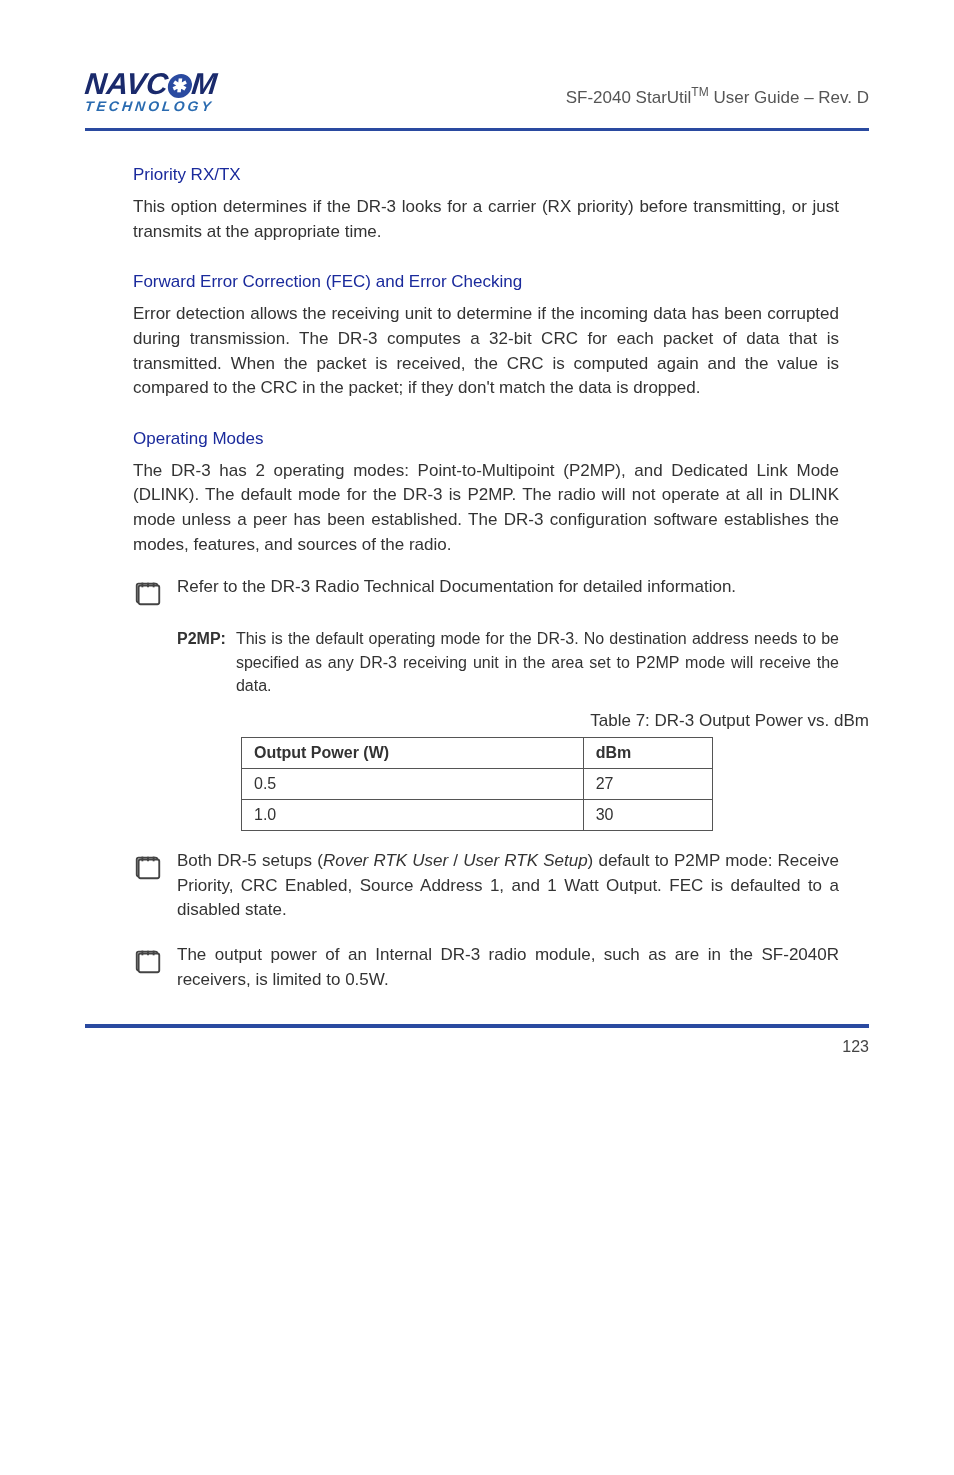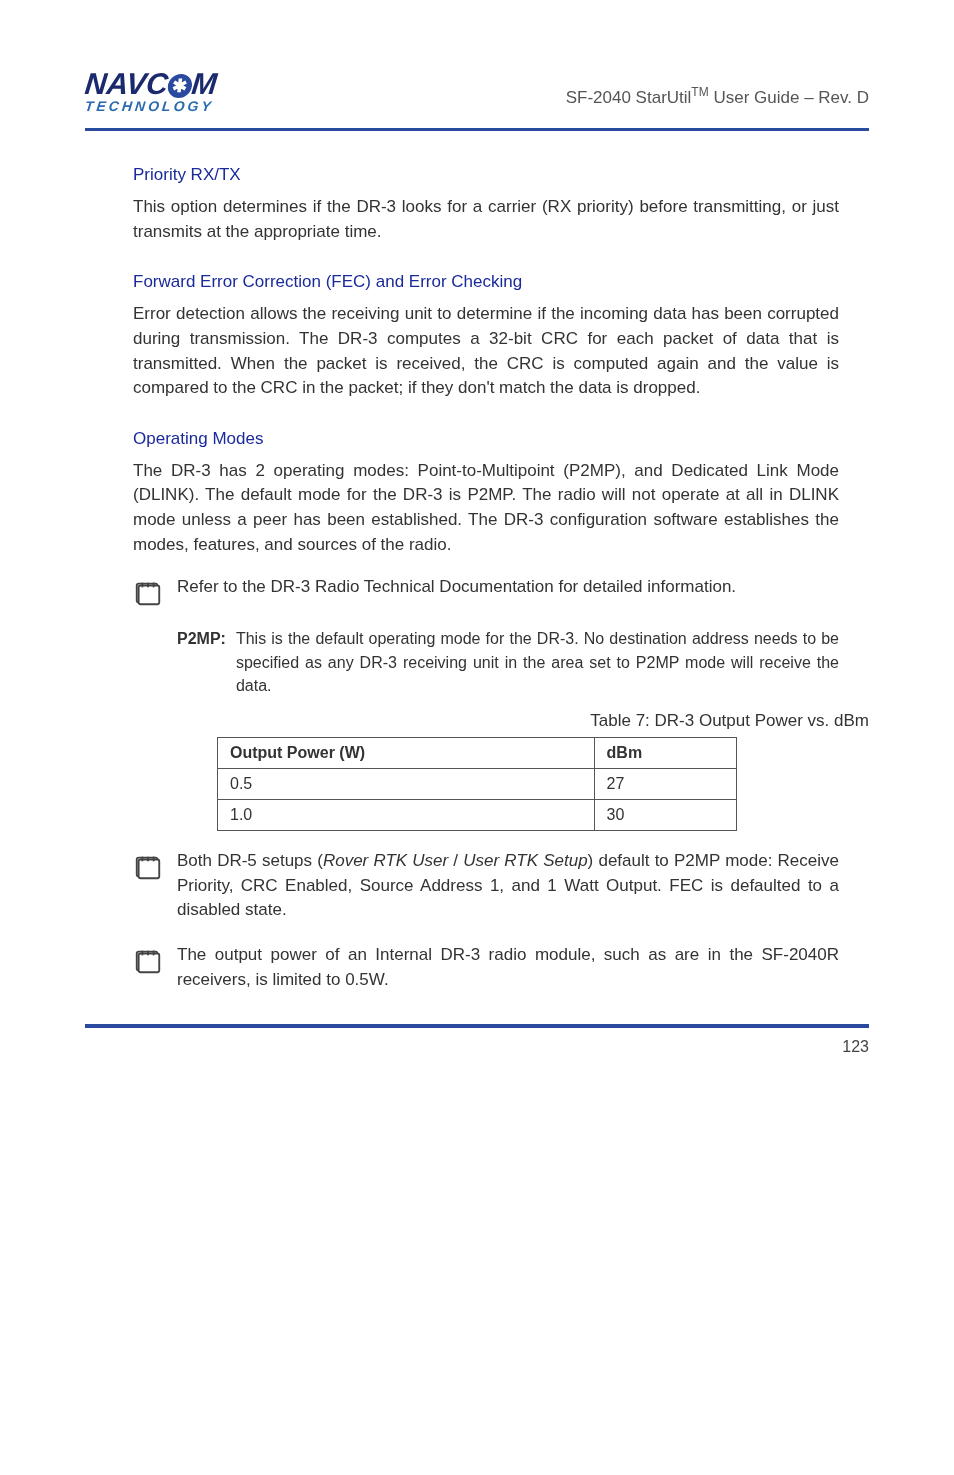--- a/index.html
+++ b/index.html
@@ -107,21 +107,21 @@
   .list-item .lead { font-weight: bold; flex: 0 0 auto; }
   .table-caption {
     font-size: 17px;
     color: #333;
     text-align: right;
     margin: 14px 0 6px 0;
   }
   table.spec {
     border-collapse: collapse;
     margin: 0 auto 18px auto;
-    width: 520px;
+    width: 472px;
   }
   table.spec td {
     border: 1px solid #555;
     padding: 6px 12px;
     font-size: 16px;
     color: #333;
   }
   table.spec tr:first-child td { font-weight: bold; }
   .footer-hr {
     border: none;

